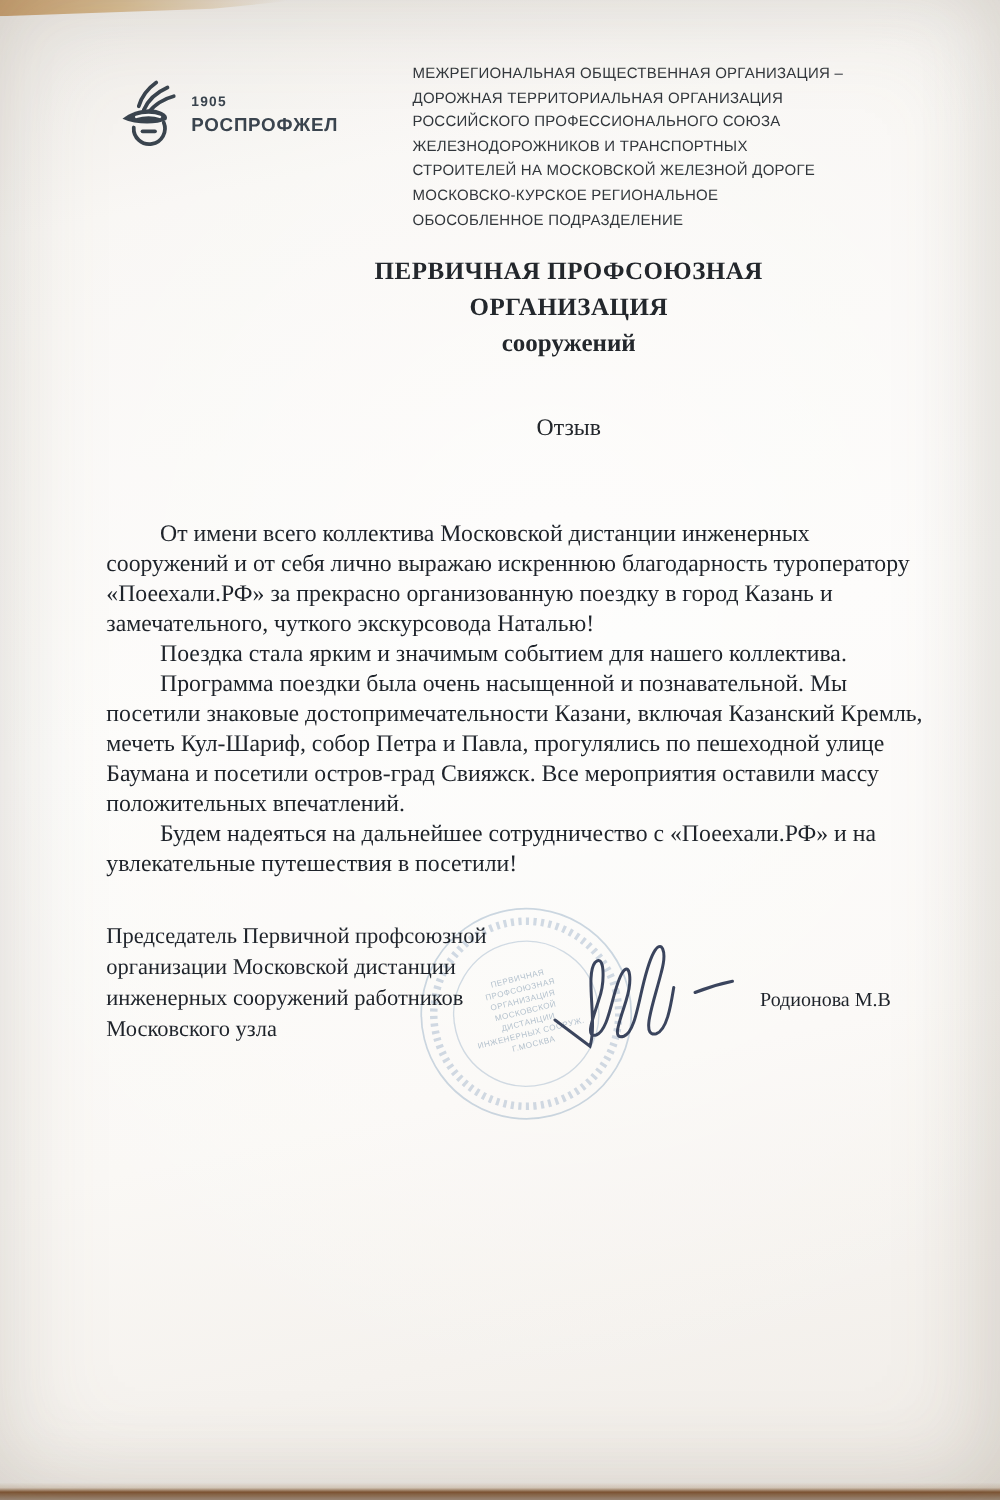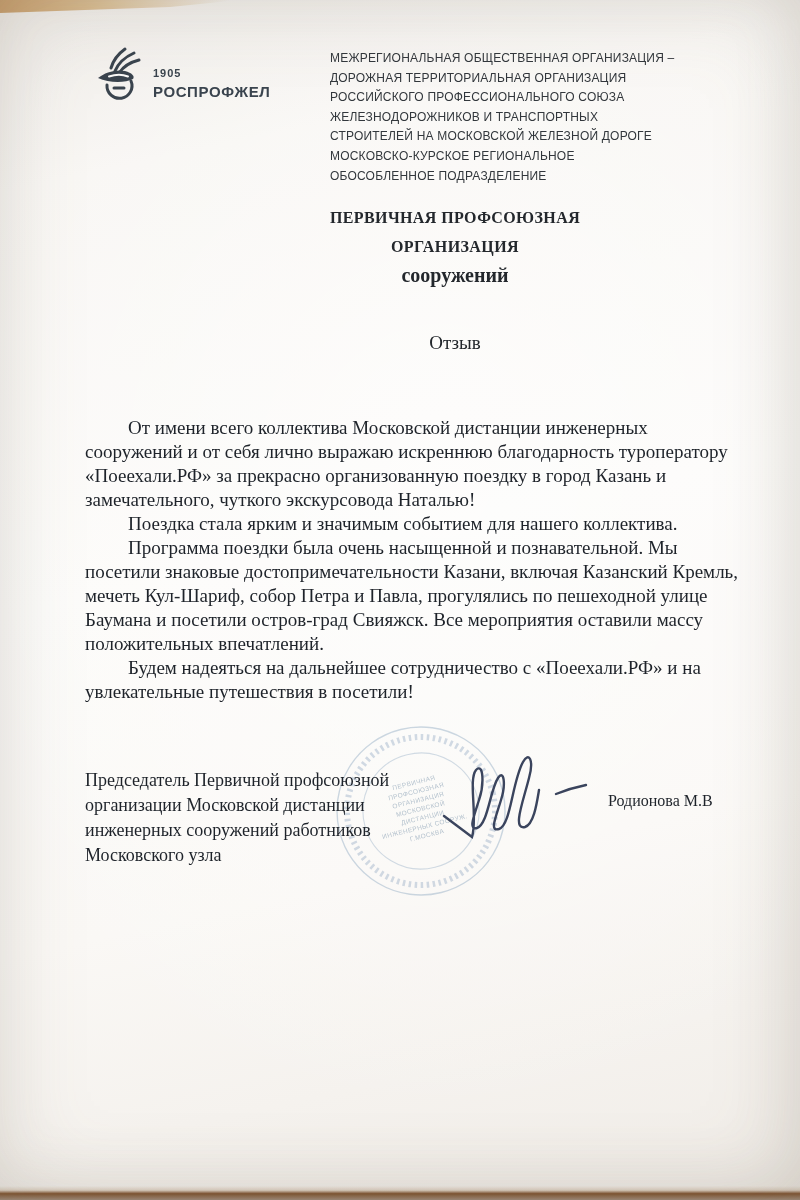--- a/index.html
+++ b/index.html
@@ -22,45 +22,45 @@
   .bottom-edge{
     position:absolute;left:0;bottom:0;width:800px;height:14px;
     background:linear-gradient(180deg, rgba(190,160,120,0) 0%, rgba(170,130,90,0.25) 30%, #7d4f2b 55%, #8a6547 70%, #a08b7a 100%);
   }
   .vignette{
     position:absolute;inset:0;pointer-events:none;
     box-shadow:inset 0 0 90px rgba(120,110,95,0.18), inset -10px -20px 60px rgba(120,105,85,0.10);
   }
 
   
-  .logo{position:absolute;left:95px;top:45px;display:flex;align-items:flex-end;}
+  .logo{position:absolute;left:95px;top:62px;display:flex;align-items:center;}
   .logo svg{display:block;}
   .logo-text{margin-left:8px;margin-top:6px;font-family:"Liberation Sans",sans-serif;color:#3a444e;}
   .logo-year{font-size:11px;font-weight:bold;letter-spacing:1px;line-height:11px;}
   .logo-brand{font-size:15px;font-weight:bold;letter-spacing:0.6px;line-height:22px;margin-top:2px;}
 
   .org-block{
     position:absolute;left:330px;top:49px;width:450px;
     font-family:"Liberation Sans",sans-serif;
     font-size:12px;line-height:19.6px;color:#32373c;
     letter-spacing:0.2px;
   }
 
   
   .title-block{position:absolute;left:170px;top:203px;width:570px;text-align:center;}
-  .title-upper{font-size:16px;font-weight:bold;line-height:29px;letter-spacing:0.4px;color:#23272c;}
+  .title-upper{font-size:20px;font-weight:bold;line-height:29px;letter-spacing:0.4px;color:#23272c;}
   .title-lower{font-size:20px;font-weight:bold;line-height:28px;margin-top:6px;color:#23272c;}
   .doc-heading{position:absolute;left:170px;top:332px;width:570px;text-align:center;font-size:19px;color:#23272c;}
 
   
   .body-text{position:absolute;left:85px;top:416px;width:660px;font-size:19px;line-height:24px;color:#1e232a;}
   .body-text p{margin:0;text-indent:43px;}
 
   
-  .sig-position{position:absolute;left:85px;top:768px;width:345px;font-size:18px;line-height:25px;color:#1e232a;}
+  .sig-position{position:absolute;left:85px;top:736px;width:345px;font-size:18px;line-height:25px;color:#1e232a;}
   .sig-name{position:absolute;left:608px;top:792px;font-size:16px;color:#1e232a;}
   .stamp{position:absolute;left:331px;top:721px;width:180px;height:180px;opacity:0.85;filter:blur(0.3px);}
   .stamp-lines{font-family:"Liberation Sans",sans-serif;fill:rgba(95,125,155,0.55);font-size:6.5px;letter-spacing:0.4px;}
   .signature-svg{position:absolute;left:438px;top:740px;}
 </style>
 </head>
 <body>
 
 <div class="photo">
 

